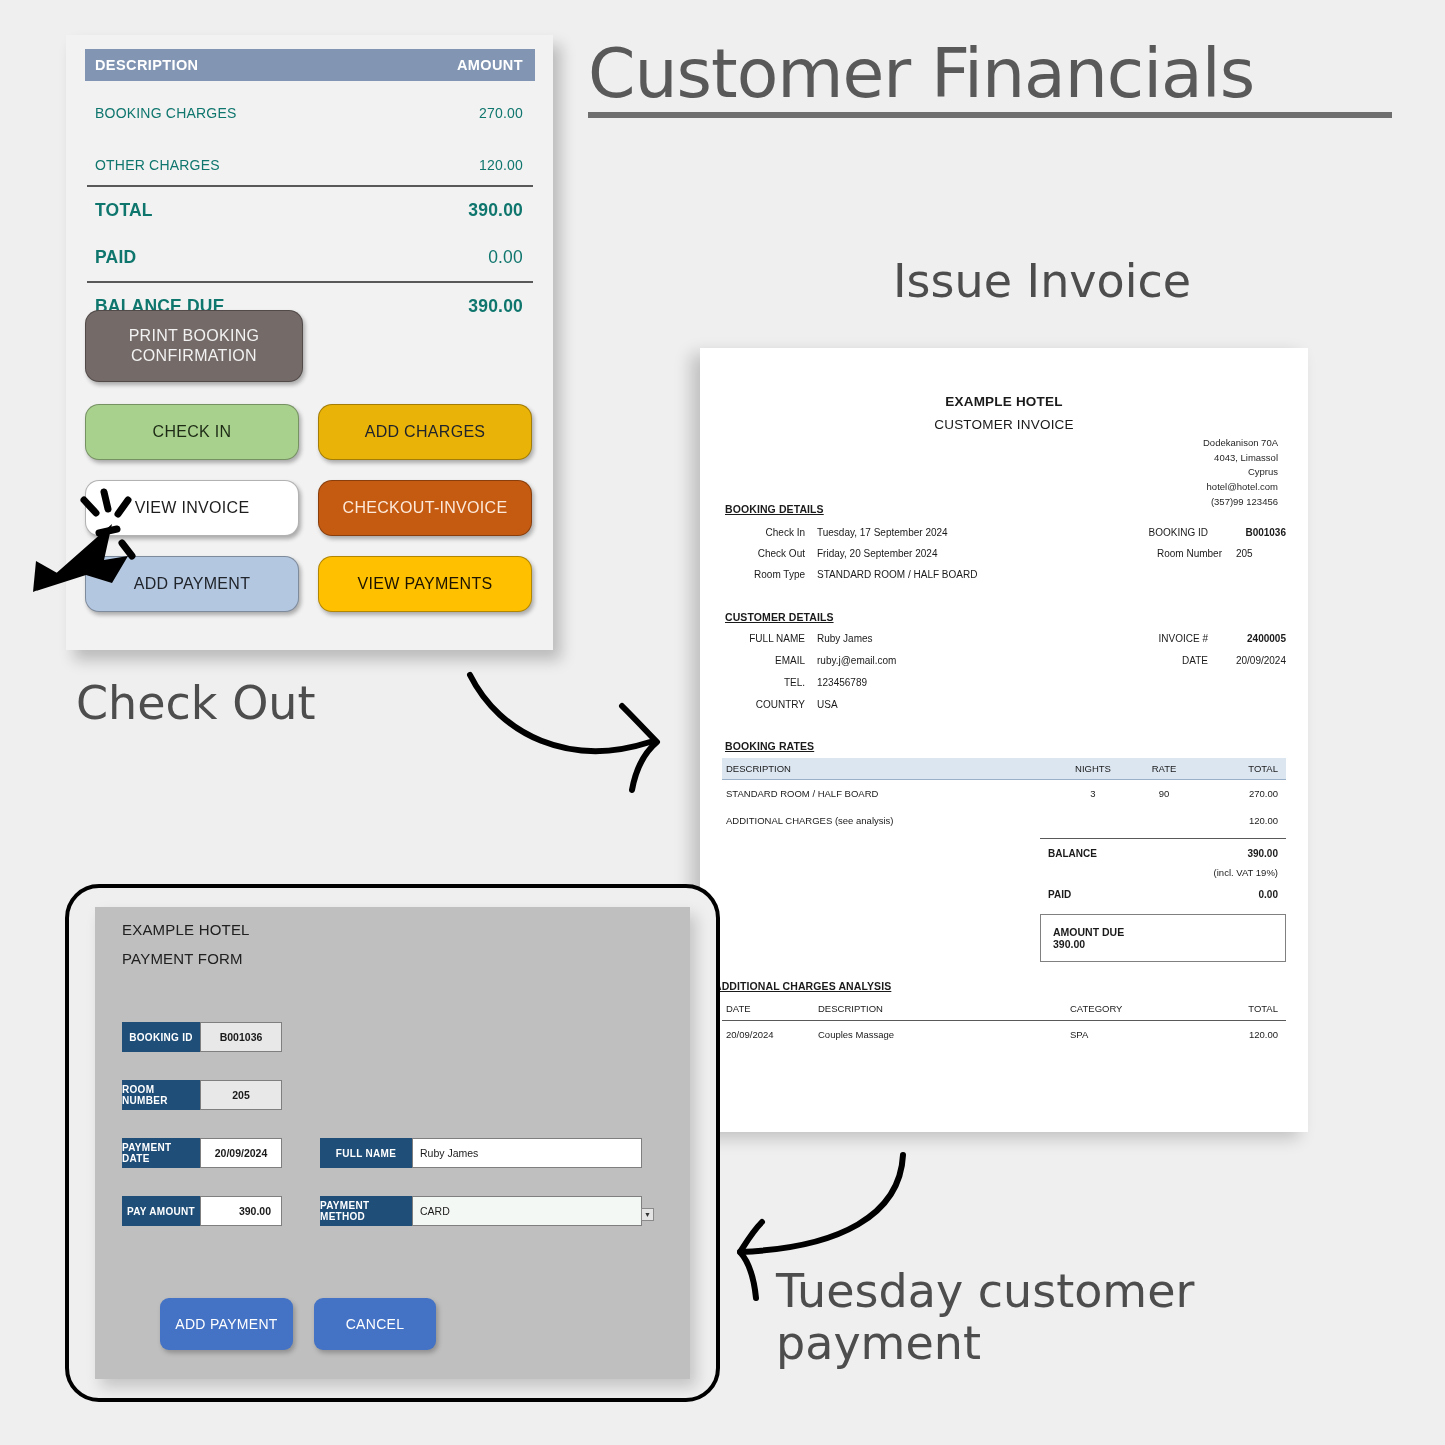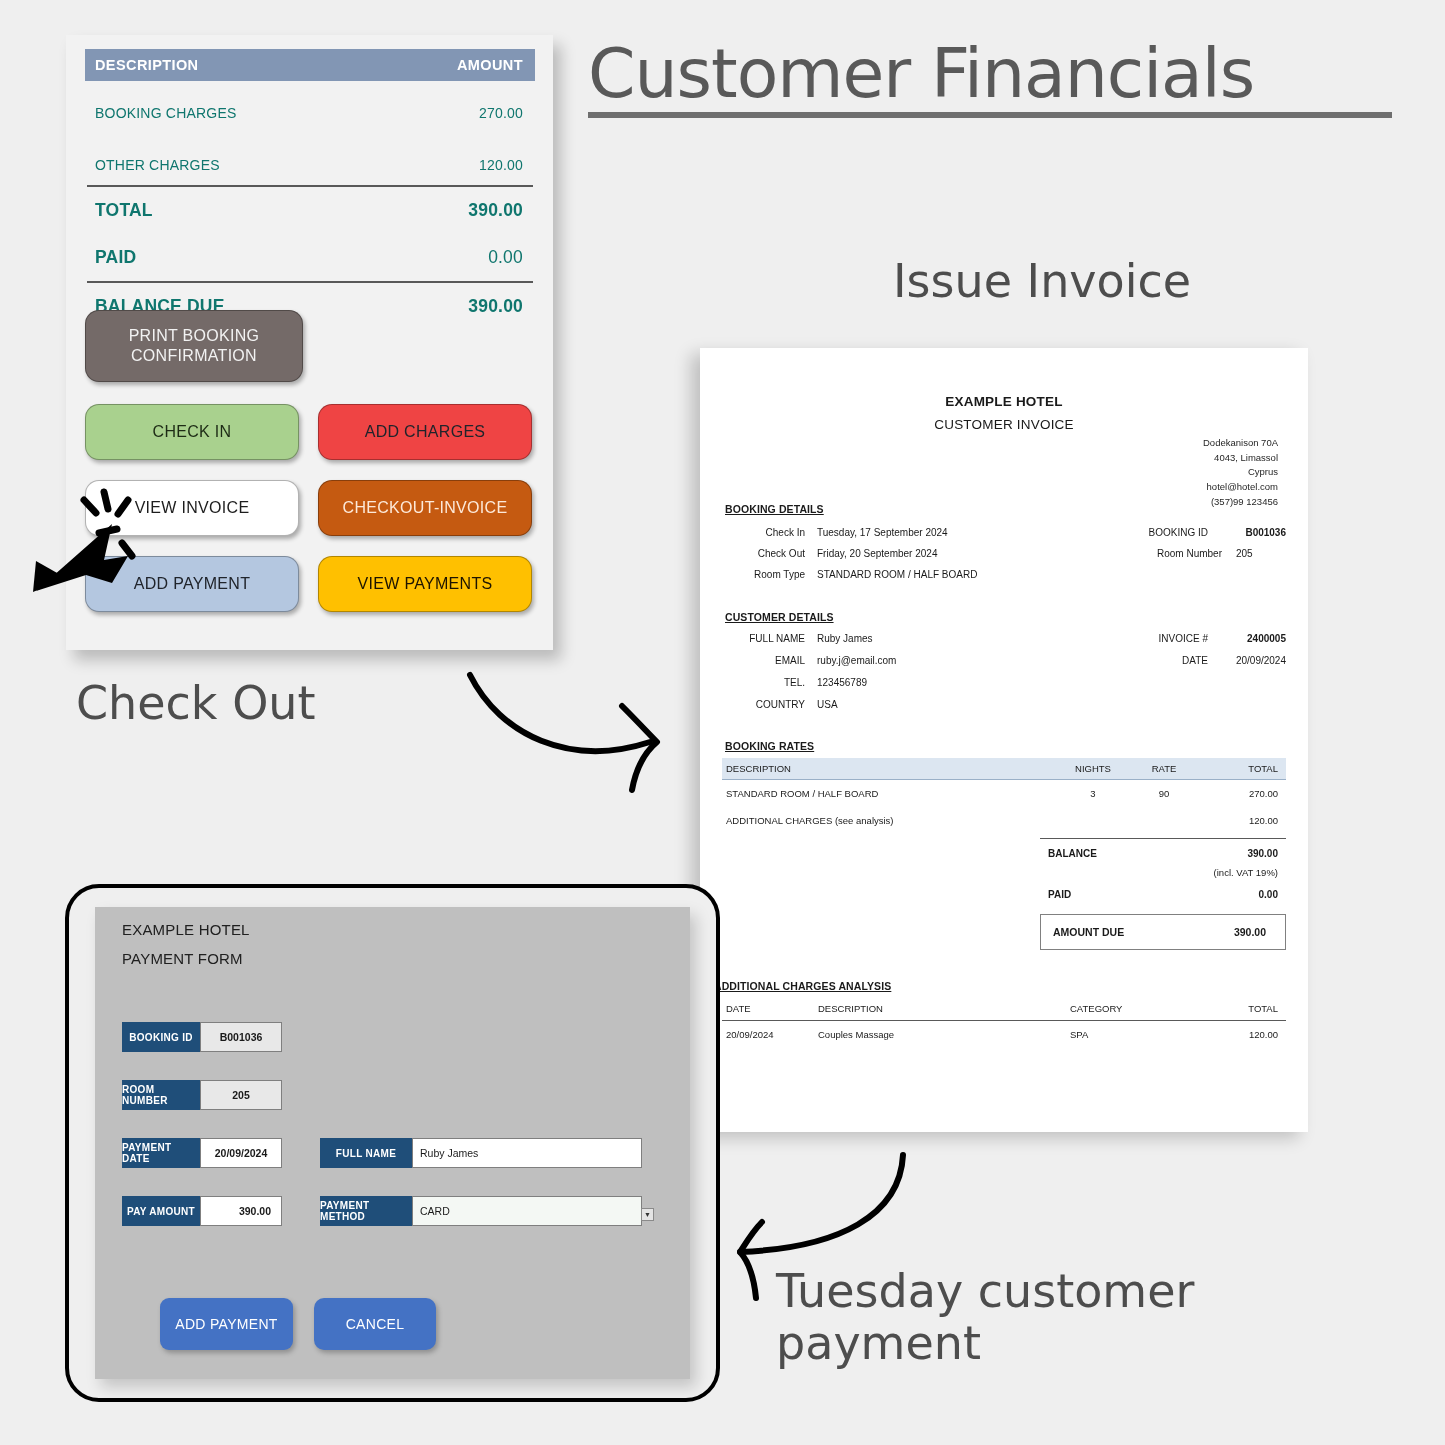--- a/index.html
+++ b/index.html
@@ -72,21 +72,21 @@
     border: 1px solid rgba(0,0,0,.30);
     line-height: 1.25;
   }
   #btn-print-booking {
     width: 218px; height: 72px; background: #746a68; color: #f2f2f2;
     margin-bottom: 22px;
   }
   .btn-grid { display: flex; gap: 19px; margin-bottom: 20px; }
   .btn-cell { width: 214px; height: 56px; }
   #btn-check-in      { background: #a9d18e; color: #1d2b15; }
-  #btn-add-charges   { background: #ef4444; color: #20242b; }
+  #btn-add-charges   { background: #eab308; color: #20242b; }
   #btn-checkout      { background: #c55a11; color: #fde9d9; position: relative; }
   #btn-view-invoice  { background: #ffffff; color: #1d1d1d; }
   #btn-add-payment   { background: #b4c7e0; color: #20242b; }
   #btn-view-payments { background: #ffc000; color: #1d1400; }
 
   
   #invoice-doc {
     position: absolute; left: 700px; top: 348px;
     width: 608px; height: 784px;
     background: #ffffff;
@@ -125,22 +125,22 @@
   .rt-total { width: 78px; text-align: right; }
   .rates-row { display: flex; font-size: 9.5px; padding: 8px 8px 8px 4px; }
 
   #totals-block { position: absolute; left: 340px; top: 490px; width: 246px; }
   #totals-rule { height: 1.4px; background: #595959; }
   .tot-row { display: flex; justify-content: space-between; font-size: 10px; padding: 9px 8px 8px 8px; gap: 19px;}
   .tot-row .tl { font-weight: bold; }
   .tot-row .tv { font-weight: bold; }
   .tot-note { text-align: right; font-size: 9.5px; padding: 0 8px 2px 0; }
   #amount-due-box {
-    border: 1.4px solid #808080; display: flex; justify-content: space-between;
-    font-size: 10.5px; font-weight: bold; padding: 11px 19px 11px 12px; margin-top: 6px;
+    border: 1.4px solid #808080; display: flex; justify-content: flex-start;
+    font-size: 10.5px; font-weight: bold; padding: 11px 8px 11px 12px; margin-top: 6px; flex-direction: column;
   }
 
   #charges-analysis-head { position: absolute; left: 14px; top: 632px; }
   #charges-table { position: absolute; left: 22px; top: 650px; width: 564px; font-size: 9.5px;}
   #charges-head-row { display: flex; padding: 5px 8px 6px 4px; border-bottom: 1.2px solid #595959;}
   .ca-date { width: 92px; }
   .ca-desc { flex: 1; }
   .ca-cat  { width: 130px; }
   .ca-total{ width: 78px; text-align: right; }
   .charges-row { display: flex; padding: 8px 8px 8px 4px; }
@@ -198,21 +198,21 @@
   .lbl-w2 { width: 92px; }
   .val-w2 { width: 230px; }
 
   .pf-btn {
     position: absolute; border-radius: 9px; background: #4472c4;
     color: #ffffff; font-size: 14px; letter-spacing: .3px;
     display: flex; align-items: center; justify-content: center;
     box-shadow: 2px 3px 5px rgba(0,0,0,.25);
   }
   #btn-pf-add-payment { left: 160px; top: 1298px; width: 133px; height: 52px; }
-  #btn-pf-cancel      { left: 314px; top: 1298px; width: 122px; height: 52px; border-radius: 10px; }
+  #btn-pf-cancel      { left: 314px; top: 1298px; width: 122px; height: 52px; }
 
   svg.overlay { position: absolute; left: 0; top: 0; width: 1445px; height: 1445px; pointer-events: none; }
 </style>
 </head>
 <body>
 
 <div class="stage">
 
   <div id="page-title">Customer Financials</div>
   <div id="page-title-rule"></div>

